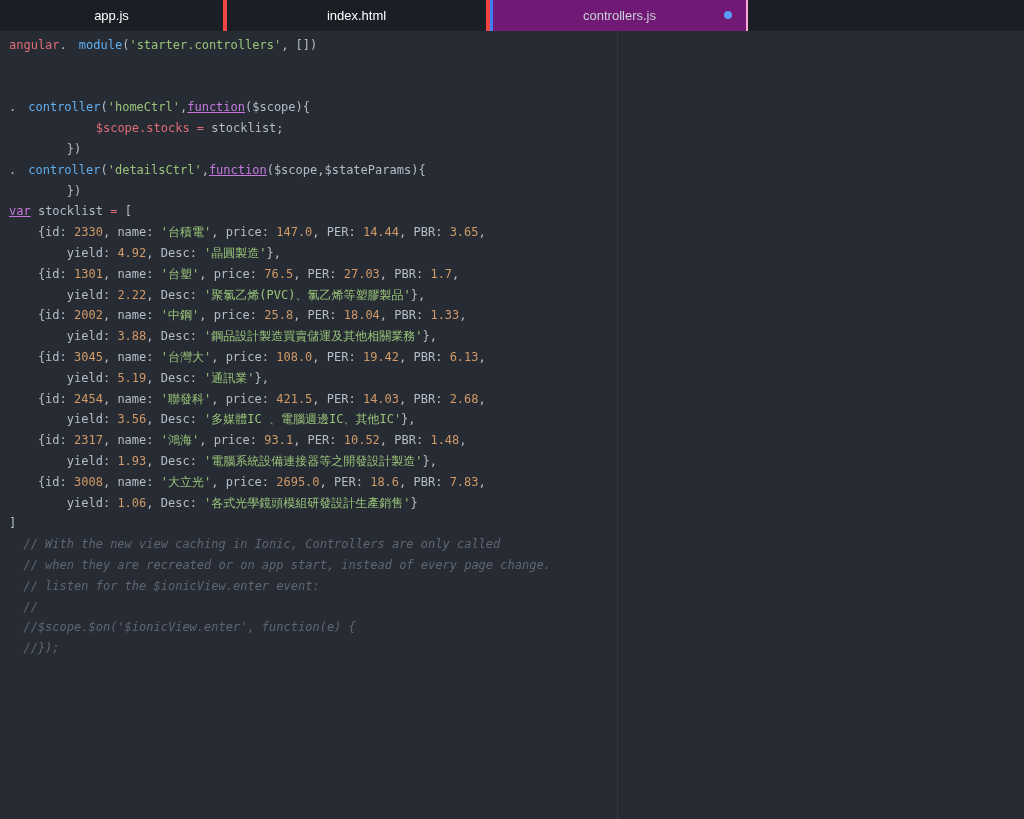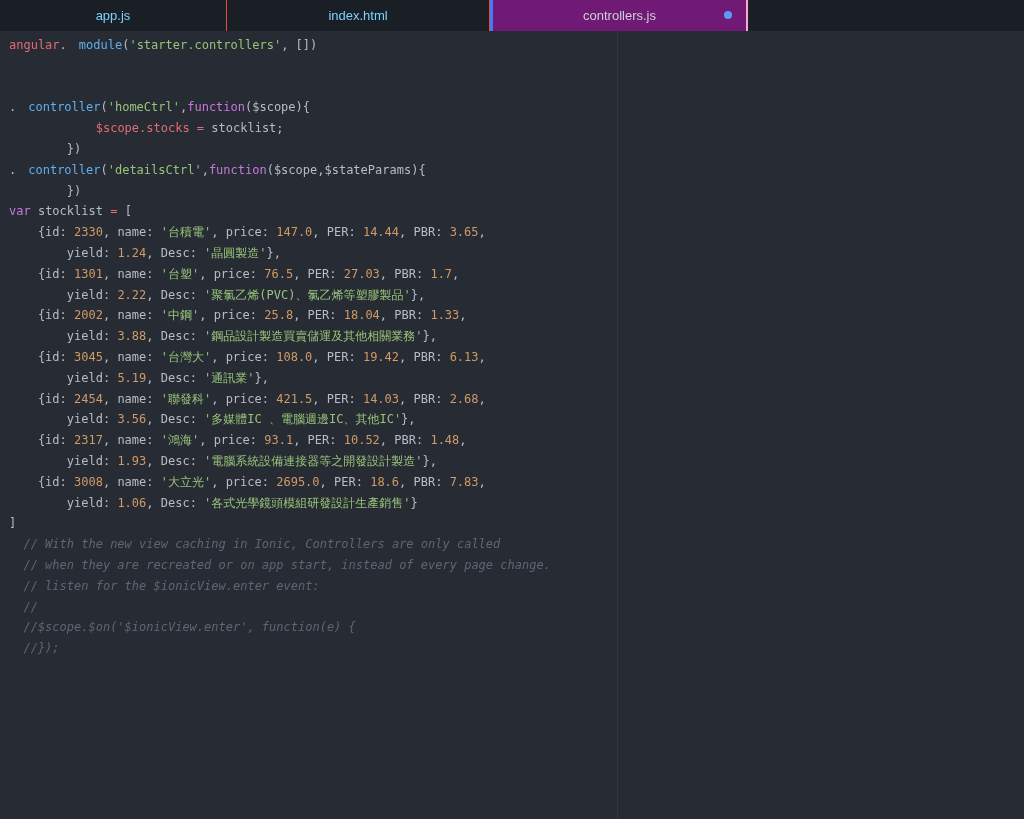--- a/index.html
+++ b/index.html
@@ -5,22 +5,22 @@
   html,body{margin:0;padding:0;width:1024px;height:819px;overflow:hidden;background:#272b33;}
   body{font-family:"Liberation Sans","DejaVu Sans",sans-serif;}
 
   
   .tabbar{
     position:absolute;top:0;left:0;width:1024px;height:31px;
     background:#1a1e25;display:flex;align-items:stretch;
   }
   .tab{
     position:relative;display:flex;align-items:center;justify-content:center;
-    box-sizing:border-box;border-right:1px solid #ef4444;
-    font-size:13px;color:#7dd3fc;cursor:default;user-select:none;
+    box-sizing:border-box;border-right:4px solid #ef4444;
+    font-size:13px;color:#ffffff;cursor:default;user-select:none;
   }
   .tab:nth-child(1){width:227px;}
   .tab:nth-child(2){width:263px;}
   .tab:nth-child(3){width:258px;}
   .tab:nth-child(4){width:260px;}
   .tab.active{
     background:#701a75;color:#ccd1d8;
     border-left:3px solid var(--accent,#3e7df6);border-right:2px solid #f9a8d4;
   }
   .tab .dot{
@@ -43,21 +43,21 @@
     height:20.8px;line-height:20.8px;white-space:pre;padding-left:9px;
     font-family:"DejaVu Sans Mono","Liberation Mono",monospace;
     font-size:12px;color:var(--c-plain,#b6bdc7);
   }
   .line.hl{background:#2e333e;}
   .c-plain   {color:var(--c-plain,#b6bdc7);}
   .c-variable{color:var(--c-variable,#e06c75);}
   .c-property{color:var(--c-property,#61afef);margin-left:12px;}
   .c-string  {color:var(--c-string,#98c379);}
   .c-number  {color:var(--c-number,#d19a66);}
-  .c-keyword {color:var(--c-keyword,#c678dd);}
+  .c-keyword {color:var(--c-keyword,#c678dd);text-decoration:underline;}
   .c-operator{color:var(--c-operator,#e06c75);}
   .c-comment {color:var(--c-comment,#5f6672);font-style:italic;}
 </style>
 </head>
 <body>
 
 <div class="tabbar">
     <div class="tab">
       <span>app.js</span>
     </div>
@@ -76,21 +76,21 @@
       <div class="line"><span class="c-variable">angular</span><span class="c-plain">.</span><span class="c-property">module</span><span class="c-plain">(</span><span class="c-string">'starter.controllers'</span><span class="c-plain">, [])</span></div>
       <div class="line"> </div>
       <div class="line"> </div>
       <div class="line"><span class="c-plain">.</span><span class="c-property">controller</span><span class="c-plain">(</span><span class="c-string">'homeCtrl'</span><span class="c-plain">,</span><span class="c-keyword">function</span><span class="c-plain">($scope){</span></div>
       <div class="line"><span class="c-plain">            </span><span class="c-variable">$scope.stocks</span><span class="c-plain"> </span><span class="c-operator">=</span><span class="c-plain"> stocklist;</span></div>
       <div class="line"><span class="c-plain">        })</span></div>
       <div class="line"><span class="c-plain">.</span><span class="c-property">controller</span><span class="c-plain">(</span><span class="c-string">'detailsCtrl'</span><span class="c-plain">,</span><span class="c-keyword">function</span><span class="c-plain">($scope,$stateParams){</span></div>
       <div class="line"><span class="c-plain">        })</span></div>
       <div class="line"><span class="c-keyword">var</span><span class="c-plain"> stocklist </span><span class="c-operator">=</span><span class="c-plain"> [</span></div>
       <div class="line"><span class="c-plain">    {id: </span><span class="c-number">2330</span><span class="c-plain">, name: </span><span class="c-string">'台積電'</span><span class="c-plain">, price: </span><span class="c-number">147.0</span><span class="c-plain">, PER: </span><span class="c-number">14.44</span><span class="c-plain">, PBR: </span><span class="c-number">3.65</span><span class="c-plain">,</span></div>
-      <div class="line"><span class="c-plain">        yield: </span><span class="c-number">1.24</span><span class="c-plain">, Desc: </span><span class="c-string">'晶圓製造'</span><span class="c-plain">},</span></div>
+      <div class="line"><span class="c-plain">        yield: </span><span class="c-number">4.92</span><span class="c-plain">, Desc: </span><span class="c-string">'晶圓製造'</span><span class="c-plain">},</span></div>
       <div class="line"><span class="c-plain">    {id: </span><span class="c-number">1301</span><span class="c-plain">, name: </span><span class="c-string">'台塑'</span><span class="c-plain">, price: </span><span class="c-number">76.5</span><span class="c-plain">, PER: </span><span class="c-number">27.03</span><span class="c-plain">, PBR: </span><span class="c-number">1.7</span><span class="c-plain">,</span></div>
       <div class="line"><span class="c-plain">        yield: </span><span class="c-number">2.22</span><span class="c-plain">, Desc: </span><span class="c-string">'聚氯乙烯(PVC)、氯乙烯等塑膠製品'</span><span class="c-plain">},</span></div>
       <div class="line"><span class="c-plain">    {id: </span><span class="c-number">2002</span><span class="c-plain">, name: </span><span class="c-string">'中鋼'</span><span class="c-plain">, price: </span><span class="c-number">25.8</span><span class="c-plain">, PER: </span><span class="c-number">18.04</span><span class="c-plain">, PBR: </span><span class="c-number">1.33</span><span class="c-plain">,</span></div>
       <div class="line"><span class="c-plain">        yield: </span><span class="c-number">3.88</span><span class="c-plain">, Desc: </span><span class="c-string">'鋼品設計製造買賣儲運及其他相關業務'</span><span class="c-plain">},</span></div>
       <div class="line"><span class="c-plain">    {id: </span><span class="c-number">3045</span><span class="c-plain">, name: </span><span class="c-string">'台灣大'</span><span class="c-plain">, price: </span><span class="c-number">108.0</span><span class="c-plain">, PER: </span><span class="c-number">19.42</span><span class="c-plain">, PBR: </span><span class="c-number">6.13</span><span class="c-plain">,</span></div>
       <div class="line"><span class="c-plain">        yield: </span><span class="c-number">5.19</span><span class="c-plain">, Desc: </span><span class="c-string">'通訊業'</span><span class="c-plain">},</span></div>
       <div class="line"><span class="c-plain">    {id: </span><span class="c-number">2454</span><span class="c-plain">, name: </span><span class="c-string">'聯發科'</span><span class="c-plain">, price: </span><span class="c-number">421.5</span><span class="c-plain">, PER: </span><span class="c-number">14.03</span><span class="c-plain">, PBR: </span><span class="c-number">2.68</span><span class="c-plain">,</span></div>
       <div class="line"><span class="c-plain">        yield: </span><span class="c-number">3.56</span><span class="c-plain">, Desc: </span><span class="c-string">'多媒體IC 、電腦週邊IC、其他IC'</span><span class="c-plain">},</span></div>
       <div class="line"><span class="c-plain">    {id: </span><span class="c-number">2317</span><span class="c-plain">, name: </span><span class="c-string">'鴻海'</span><span class="c-plain">, price: </span><span class="c-number">93.1</span><span class="c-plain">, PER: </span><span class="c-number">10.52</span><span class="c-plain">, PBR: </span><span class="c-number">1.48</span><span class="c-plain">,</span></div>
       <div class="line"><span class="c-plain">        yield: </span><span class="c-number">1.93</span><span class="c-plain">, Desc: </span><span class="c-string">'電腦系統設備連接器等之開發設計製造'</span><span class="c-plain">},</span></div>

